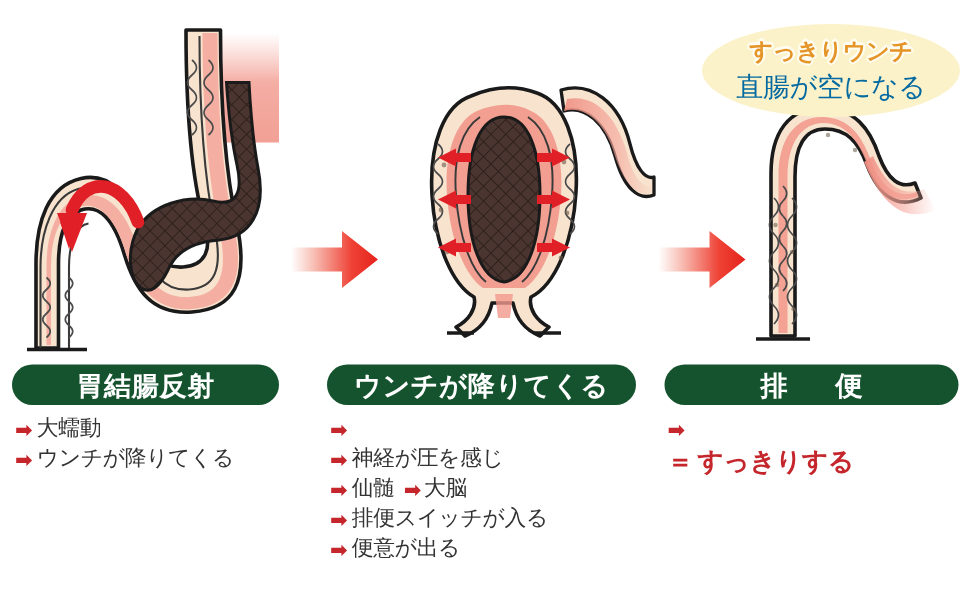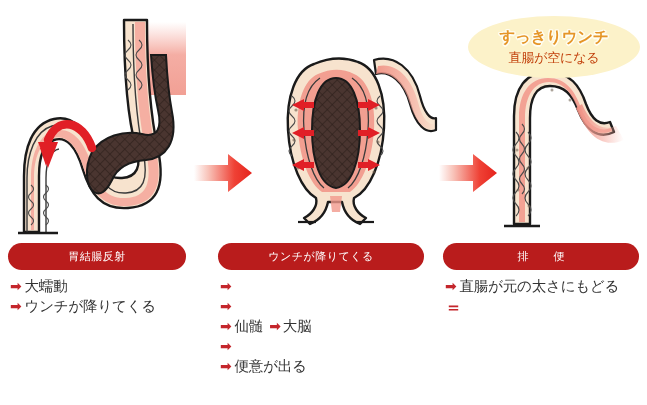--- a/index.html
+++ b/index.html
@@ -63,22 +63,22 @@
     color: #e59527;
     letter-spacing: -0.3px;
     text-shadow:
       1.5px 0 0 #fffdf2, -1.5px 0 0 #fffdf2,
       0 1.5px 0 #fffdf2, 0 -1.5px 0 #fffdf2,
       1px 1px 0 #fffdf2, -1px -1px 0 #fffdf2,
       1px -1px 0 #fffdf2, -1px 1px 0 #fffdf2;
     white-space: nowrap;
   }
   #callout-sub {
-    font-size: 13px;
-    color: #c2410c;
+    font-size: 18px;
+    color: #0369a1;
     letter-spacing: -0.2px;
     white-space: nowrap;
   }
 
   
   #columns {
     position: absolute;
     left: 0;
     top: 243px;
     width: 647px;
@@ -88,24 +88,24 @@
     position: absolute;
     top: 0;
   }
   #column-1 { left: 8px;   width: 200px; }
   #column-2 { left: 218px; width: 212px; }
   #column-3 { left: 443px; width: 198px; text-align: right; }
 
   .col-banner {
     height: 27px;
     border-radius: 13.5px;
-    background: #b91c1c;
+    background: #14532d;
     color: #ffffff;
-    font-size: 11px;
-    font-weight: normal;
+    font-size: 18px;
+    font-weight: bold;
     letter-spacing: 0.5px;
     display: flex;
     align-items: center;
     justify-content: center;
     box-sizing: border-box;
   }
   #banner-1 { width: 178px; }
   #banner-2 { width: 206px; }
   #banner-3 { width: 196px; letter-spacing: 7px; text-indent: 7px; }
 
@@ -443,43 +443,45 @@
   </div>
 
   <div class="column" id="column-2">
     <div class="col-banner" id="banner-2">ウンチが降りてくる</div>
     <div class="col-lines">
       <div class="col-line">
         <span class="bullet">➡</span>
       </div>
       <div class="col-line">
         <span class="bullet">➡</span>
+        <span>神経が圧を感じ</span>
       </div>
       <div class="col-line">
         <span class="bullet">➡</span>
         <span>仙髄</span>
         <span class="bullet inline">➡</span>
         <span>大脳</span>
       </div>
       <div class="col-line">
         <span class="bullet">➡</span>
+        <span>排便スイッチが入る</span>
       </div>
       <div class="col-line">
         <span class="bullet">➡</span>
         <span>便意が出る</span>
       </div>
     </div>
   </div>
 
   <div class="column" id="column-3">
     <div class="col-banner" id="banner-3">排　便</div>
     <div class="col-lines">
       <div class="col-line">
         <span class="bullet">➡</span>
-        <span>直腸が元の太さにもどる</span>
       </div>
       <div class="col-line emphasis">
         <span class="eq-sign">＝</span>
+        <span>すっきりする</span>
       </div>
     </div>
   </div>
 
 </div>
 
 </body></html>

